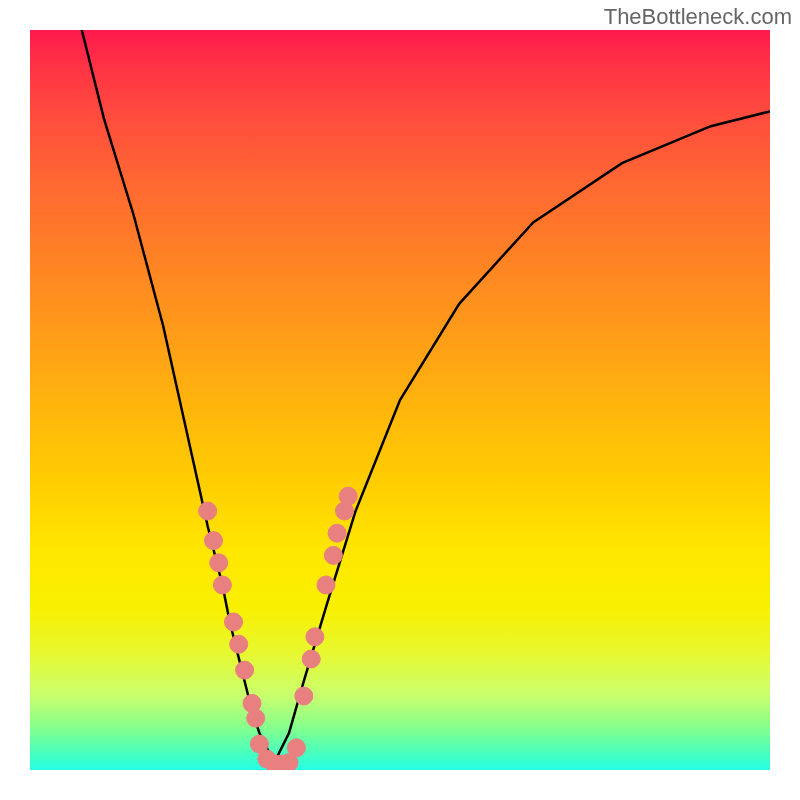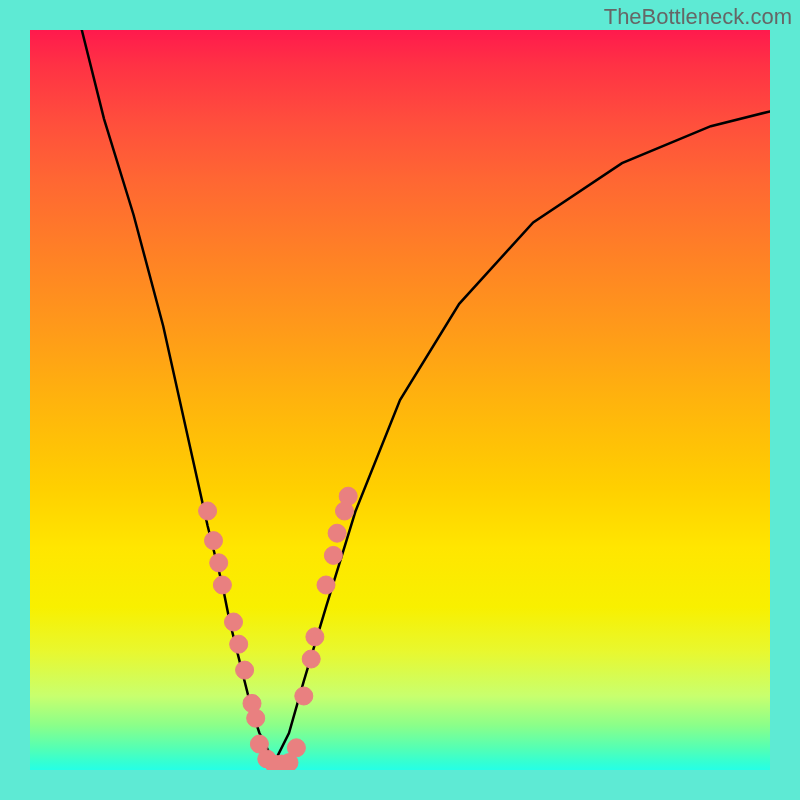--- a/index.html
+++ b/index.html
@@ -1,21 +1,21 @@
 <!DOCTYPE html>
 <html><head>
 <meta charset="utf-8">
 <style>
   * { margin: 0; padding: 0; box-sizing: border-box; }
   html, body { width: 800px; height: 800px; overflow: hidden; background: #000; }
   .frame {
     position: relative;
     width: 800px;
     height: 800px;
-    background: #5eead4;
+    background: #ffffff;
   }
   .plot-area {
     position: absolute;
     left: 30px;
     top: 30px;
     width: 740px;
     height: 740px;
     background: linear-gradient(to bottom,
       #ff1a4d 0%,
       #ff3344 5%,

